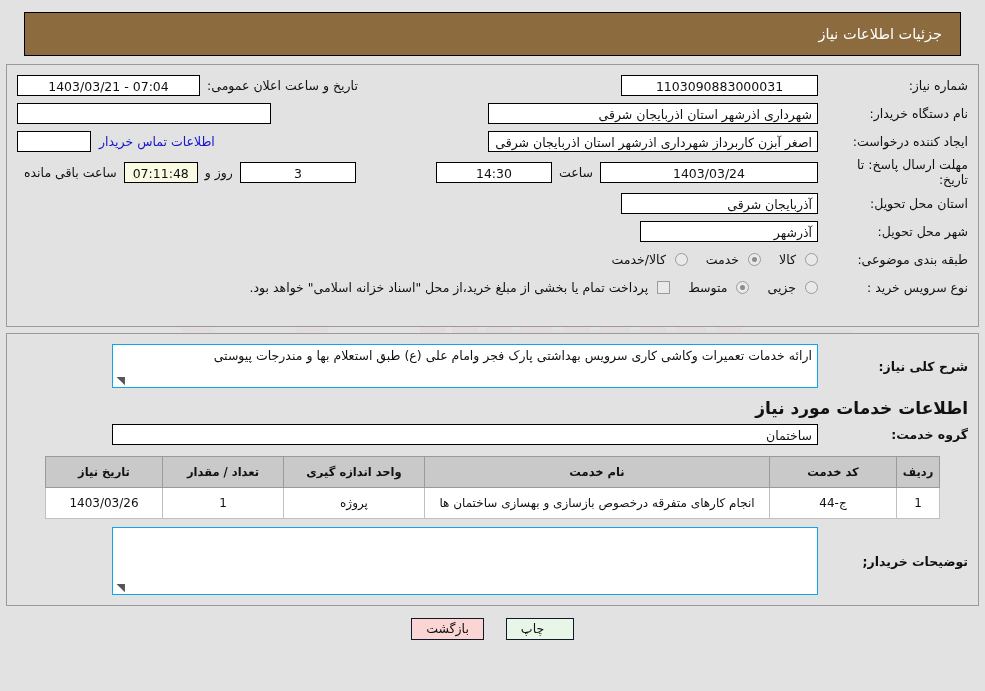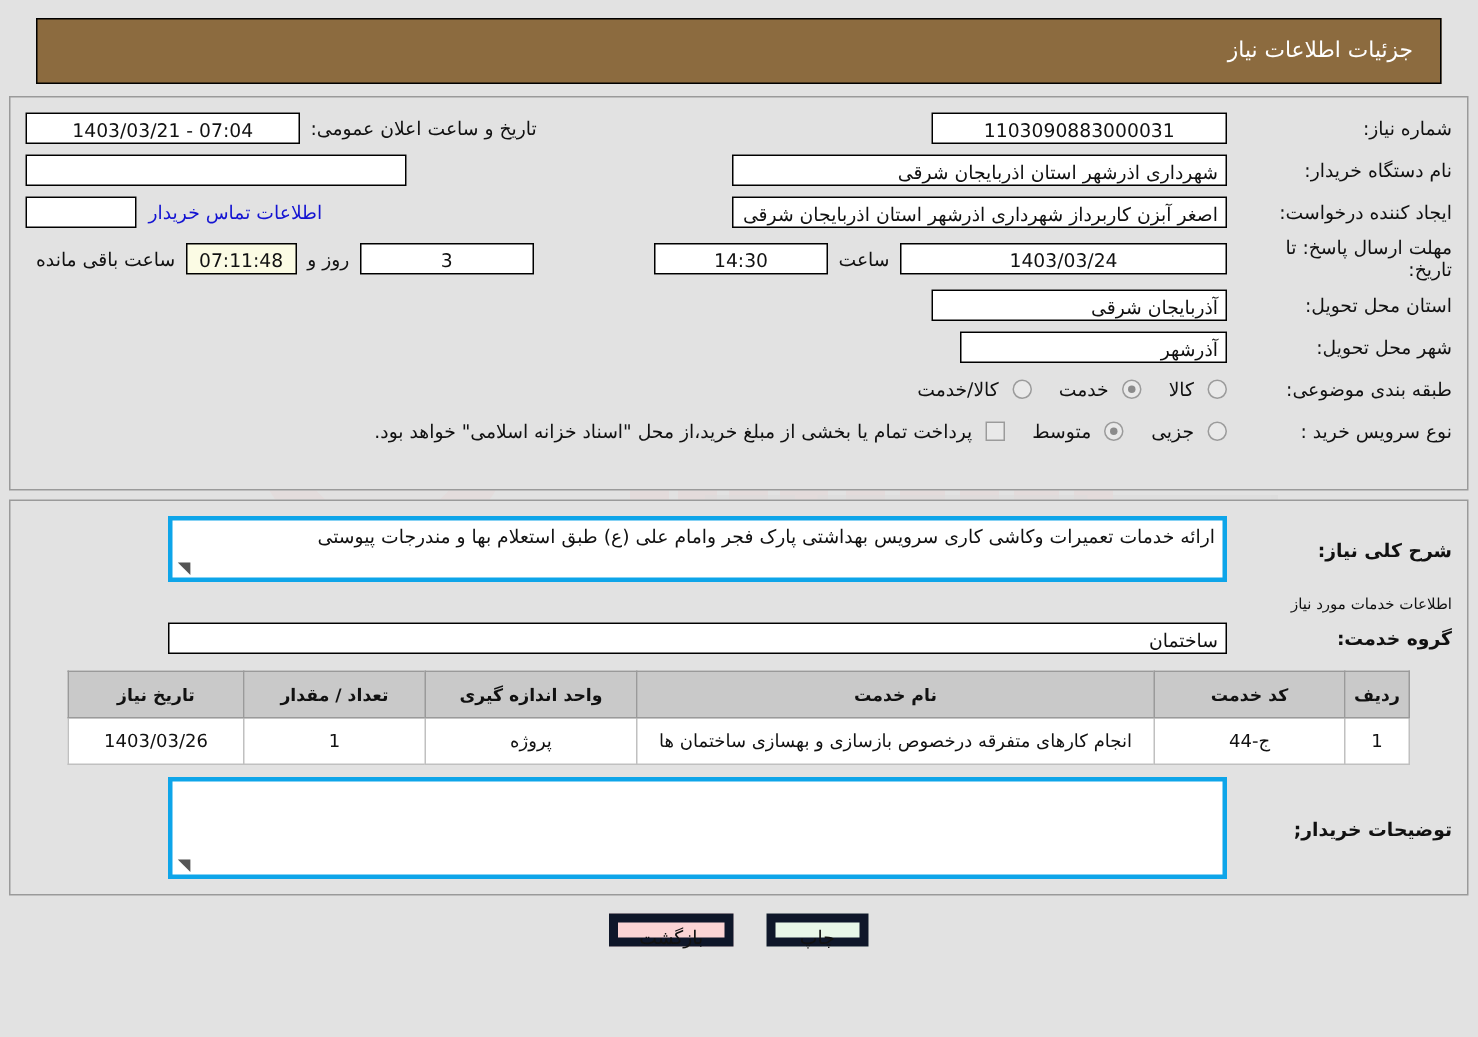--- a/index.html
+++ b/index.html
@@ -150,43 +150,43 @@
     width: 13px; height: 13px;
     border: 1px solid #9b9b9b;
     background: #e9e9e9;
     box-sizing: border-box;
     display: inline-block;
     flex: 0 0 auto;
   }
 
   
   .ta {
-    border: 3px solid #0ea5e9;
+    border: 1px solid #0ea5e9;
     background: #fff;
     box-sizing: border-box;
     padding: 2px 5px;
     font-size: 12.5px;
     line-height: 18px;
     position: relative;
     overflow: hidden;
   }
   .ta .grip {
     position: absolute;
     left: 2px; bottom: 1px;
     width: 10px; height: 10px;
     color: #555;
     font-size: 11px;
     line-height: 10px;
   }
   .ta-desc { width: 706px; height: 44px; }
   .ta-comment { width: 706px; height: 68px; }
 
   .section-title {
-    font-weight: normal;
-    font-size: 10px;
+    font-weight: bold;
+    font-size: 17px;
     text-align: right;
     padding: 6px 10px 4px 0;
     margin-left: 10px;
   }
   .lbl-bold { font-weight: bold; }
 
   
   .tbl-wrap { padding: 6px 38px 8px 38px; }
   table.items {
     width: 100%;
@@ -220,27 +220,27 @@
 
   
   .footer {
     display: flex;
     justify-content: center;
     align-items: center;
     gap: 22px;
     padding: 12px 0 0 0;
   }
   .btn {
-    border: 6px solid #0f172a;
+    border: 1px solid #0f172a;
     height: 22px;
     line-height: 20px;
     box-sizing: border-box;
     min-width: 68px;
     padding: 0 14px;
-    text-align: center;
+    text-align: left;
     font-size: 12.5px;
     cursor: pointer;
   }
   .btn-print  { background: #e8f6e8; }
   .btn-back   { background: #fbd4d4; }
 </style>
 </head>
 <body>
 
 <div class="watermark">

